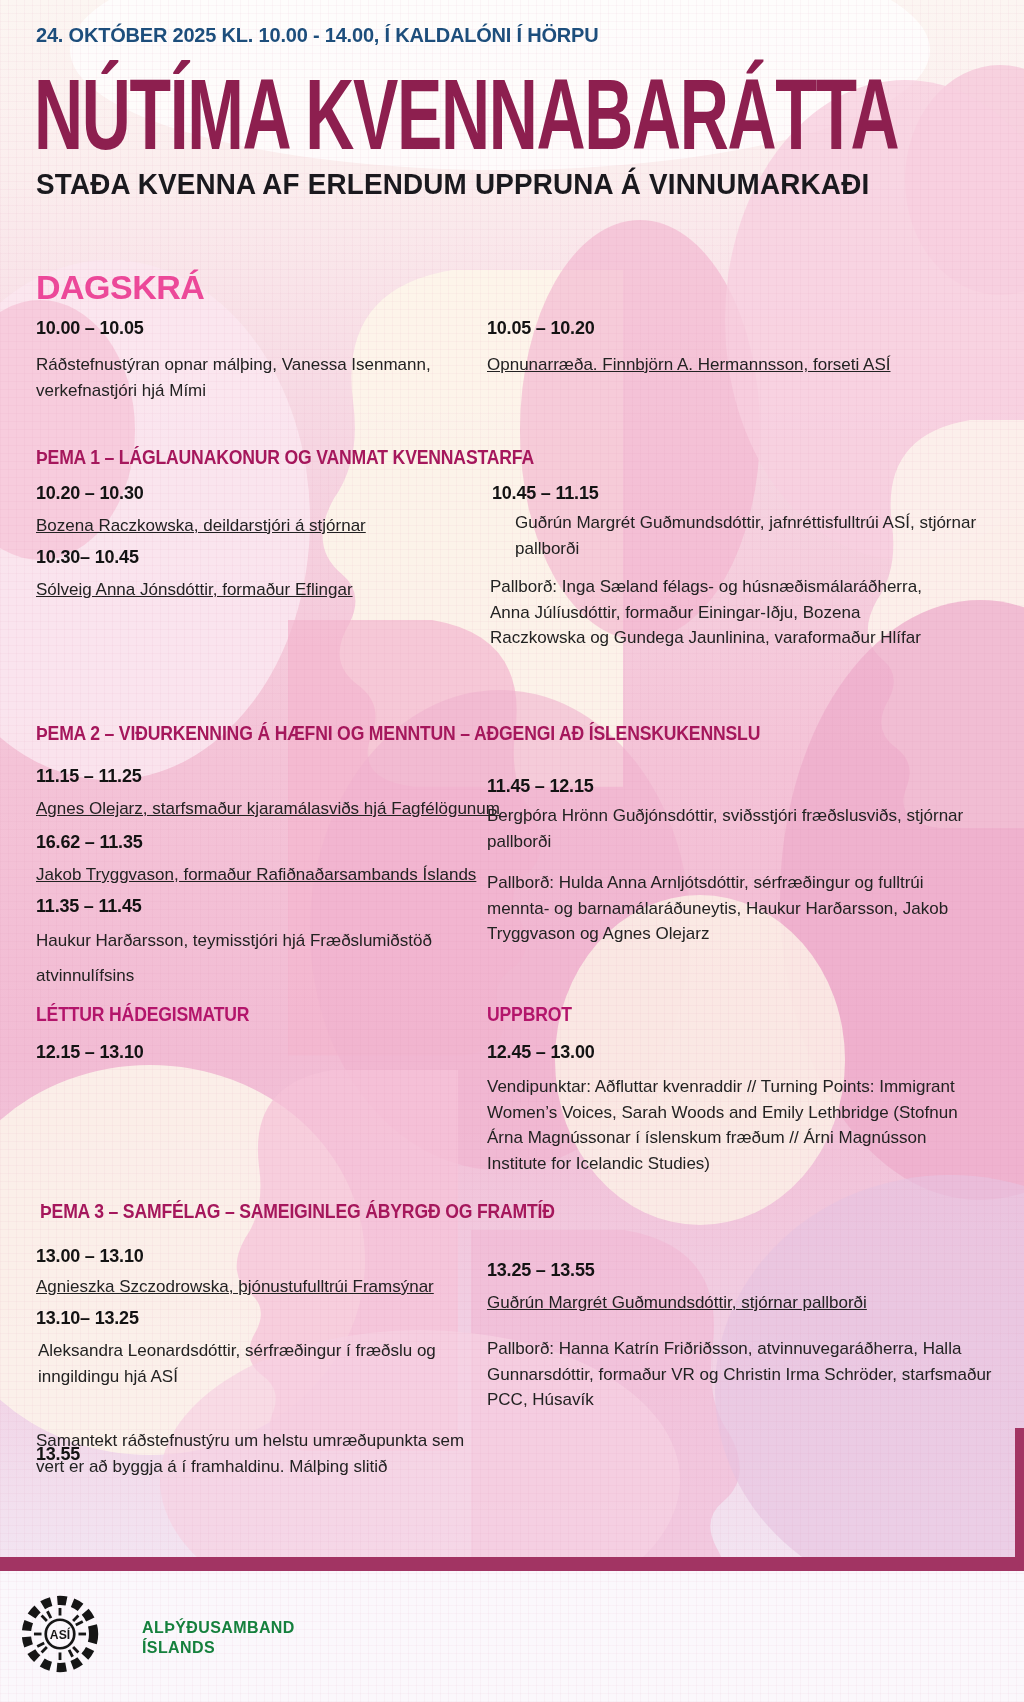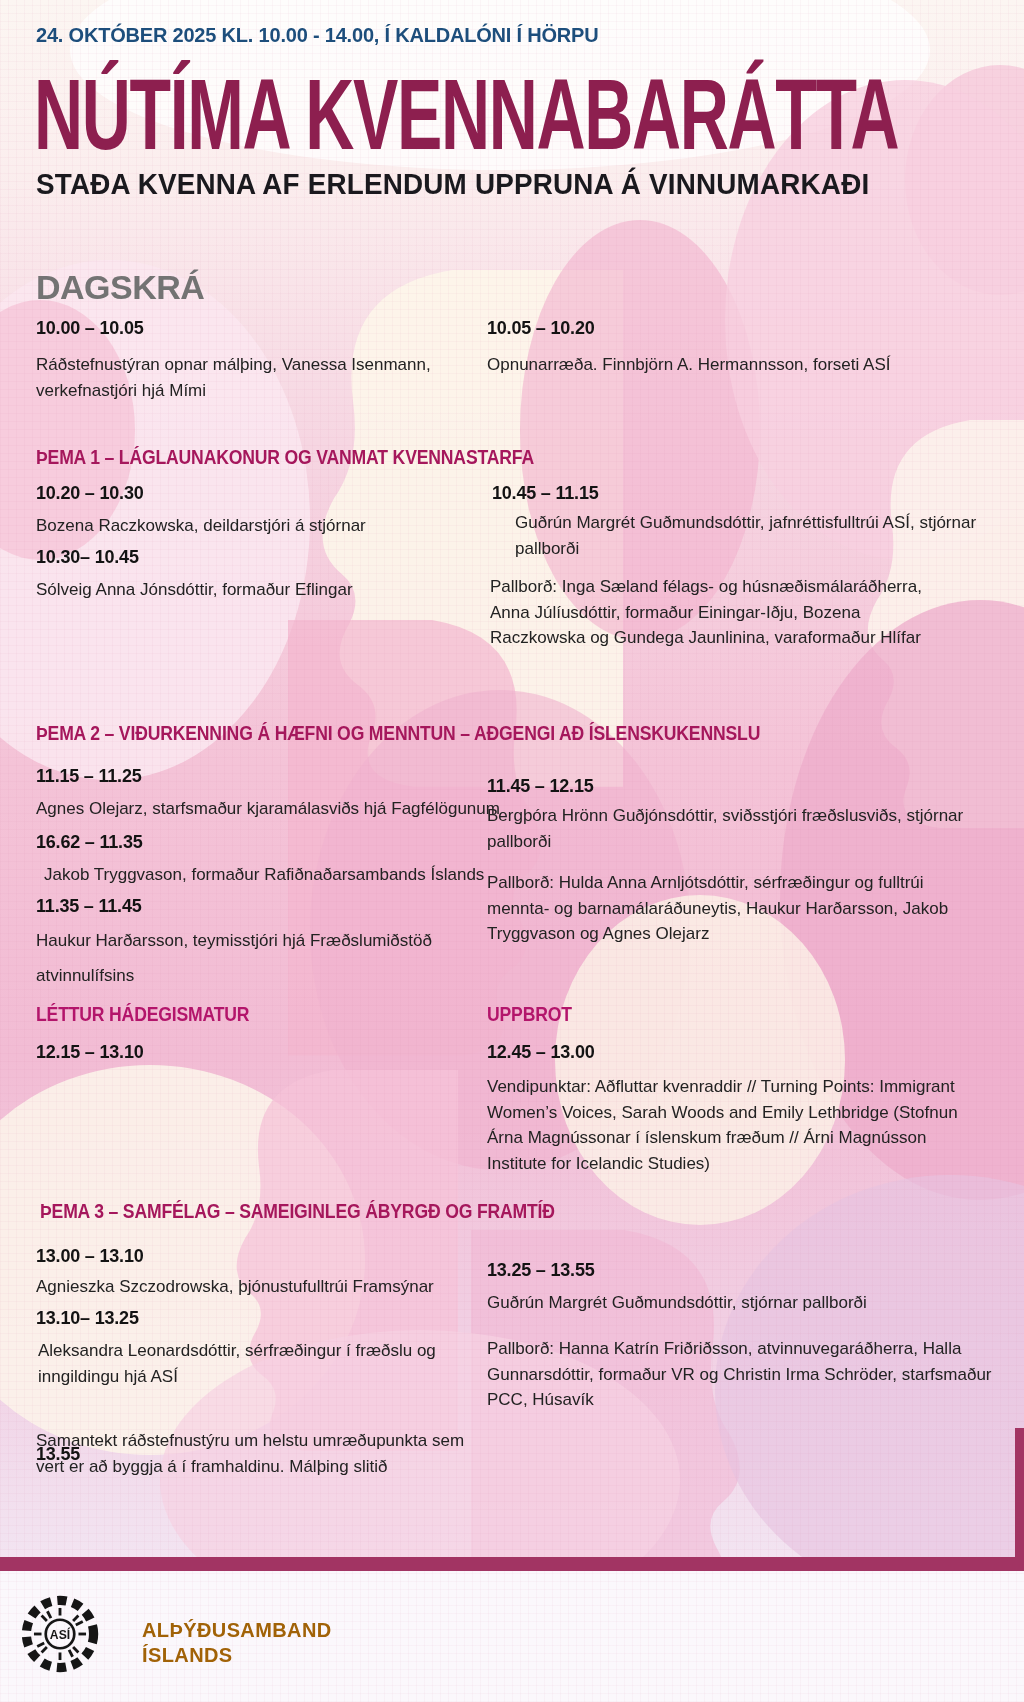--- a/index.html
+++ b/index.html
@@ -20,38 +20,38 @@
   }
   .title{
     left:34px;top:64px;font-size:100px;line-height:1.0;font-weight:700;color:#8d1f4f;
     letter-spacing:-2px;white-space:nowrap;transform:scaleX(0.68);transform-origin:0 0;
   }
   .subtitle{
     left:36px;top:168px;font-size:29px;font-weight:700;color:#1a191e;letter-spacing:0.2px;white-space:nowrap;
     transform:scaleX(0.96);transform-origin:0 0;
   }
   .agenda{
-    left:36px;top:268px;font-size:34px;font-weight:700;color:#737373;letter-spacing:-0.5px;
+    left:36px;top:268px;font-size:34px;font-weight:700;color:#ec4899;letter-spacing:-0.5px;
   }
   .sechead{
     font-size:20px;font-weight:700;color:#a5175c;letter-spacing:-0.2px;white-space:nowrap;
     transform:scaleX(0.88);transform-origin:0 0;
   }
   .midhead{
     font-size:20px;font-weight:700;color:#b3156b;letter-spacing:-0.2px;white-space:nowrap;
     transform:scaleX(0.88);transform-origin:0 0;
   }
   .time{font-size:18px;font-weight:700;color:#131313;letter-spacing:-0.2px;white-space:nowrap;}
   .body{font-size:17px;line-height:1.5;color:#222222;}
-  .nowrap{white-space:nowrap;}
+  .nowrap{white-space:nowrap;text-decoration:underline;}
   .loose{line-height:2.05;}
   .bar{left:0;top:1557px;width:1024px;height:14px;background:#a23463;}
   .edge-strip{left:1015px;top:1428px;width:9px;height:129px;background:#a23463;}
   .org-name{
-    left:142px;top:1618px;font-size:20px;font-weight:700;color:#a16207;
+    left:142px;top:1618px;font-size:16px;font-weight:700;color:#15803d;
     letter-spacing:0.4px;line-height:1.25;
   }
 </style>
 </head>
 <body>
 
 <div class="poster">
 
   <svg class="bg-svg" viewBox="0 0 1024 1702" preserveAspectRatio="none" aria-hidden="true">
     <defs>
@@ -105,21 +105,21 @@
   <div class="abs time" style="left:36px;top:547px;">10.30– 10.45</div>
   <div class="abs body nowrap" style="left:36px;top:577px;">Sólveig Anna Jónsdóttir, formaður Eflingar</div>
   <div class="abs time" style="left:492px;top:483px;">10.45 – 11.15</div>
   <div class="abs body" style="left:492px;top:510px;width:480px;margin-left:23px;">Guðrún Margrét Guðmundsdóttir, jafnréttisfulltrúi ASÍ, stjórnar pallborði</div>
   <div class="abs body" style="left:490px;top:574px;width:470px;">Pallborð: Inga Sæland félags- og húsnæðismálaráðherra, Anna Júlíusdóttir, formaður Einingar-Iðju, Bozena Raczkowska og Gundega Jaunlinina, varaformaður Hlífar</div>
 
   <div class="abs sechead" style="left:36px;top:722px;">ÞEMA 2 – VIÐURKENNING Á HÆFNI OG MENNTUN – AÐGENGI AÐ ÍSLENSKUKENNSLU</div>
   <div class="abs time" style="left:36px;top:766px;">11.15 – 11.25</div>
   <div class="abs body nowrap" style="left:36px;top:796px;">Agnes Olejarz, starfsmaður kjaramálasviðs hjá Fagfélögunum</div>
   <div class="abs time" style="left:36px;top:832px;">16.62 – 11.35</div>
-  <div class="abs body nowrap" style="left:44px;top:862px;text-align:right;">Jakob Tryggvason, formaður Rafiðnaðarsambands Íslands</div>
+  <div class="abs body nowrap" style="left:36px;top:862px;text-align:right;">Jakob Tryggvason, formaður Rafiðnaðarsambands Íslands</div>
   <div class="abs time" style="left:36px;top:896px;">11.35 – 11.45</div>
   <div class="abs body loose" style="left:36px;top:924px;width:440px;">Haukur Harðarsson, teymisstjóri hjá Fræðslumiðstöð atvinnulífsins</div>
   <div class="abs time" style="left:487px;top:776px;">11.45 – 12.15</div>
   <div class="abs body" style="left:487px;top:803px;width:480px;">Bergþóra Hrönn Guðjónsdóttir, sviðsstjóri fræðslusviðs, stjórnar pallborði</div>
   <div class="abs body" style="left:487px;top:870px;width:470px;">Pallborð: Hulda Anna Arnljótsdóttir, sérfræðingur og fulltrúi mennta- og barnamálaráðuneytis, Haukur Harðarsson, Jakob Tryggvason og Agnes Olejarz</div>
 
   <div class="abs midhead" style="left:36px;top:1003px;">LÉTTUR HÁDEGISMATUR</div>
   <div class="abs time" style="left:36px;top:1042px;">12.15 – 13.10</div>
   <div class="abs midhead" style="left:487px;top:1003px;">UPPBROT</div>
   <div class="abs time" style="left:487px;top:1042px;">12.45 – 13.00</div>

